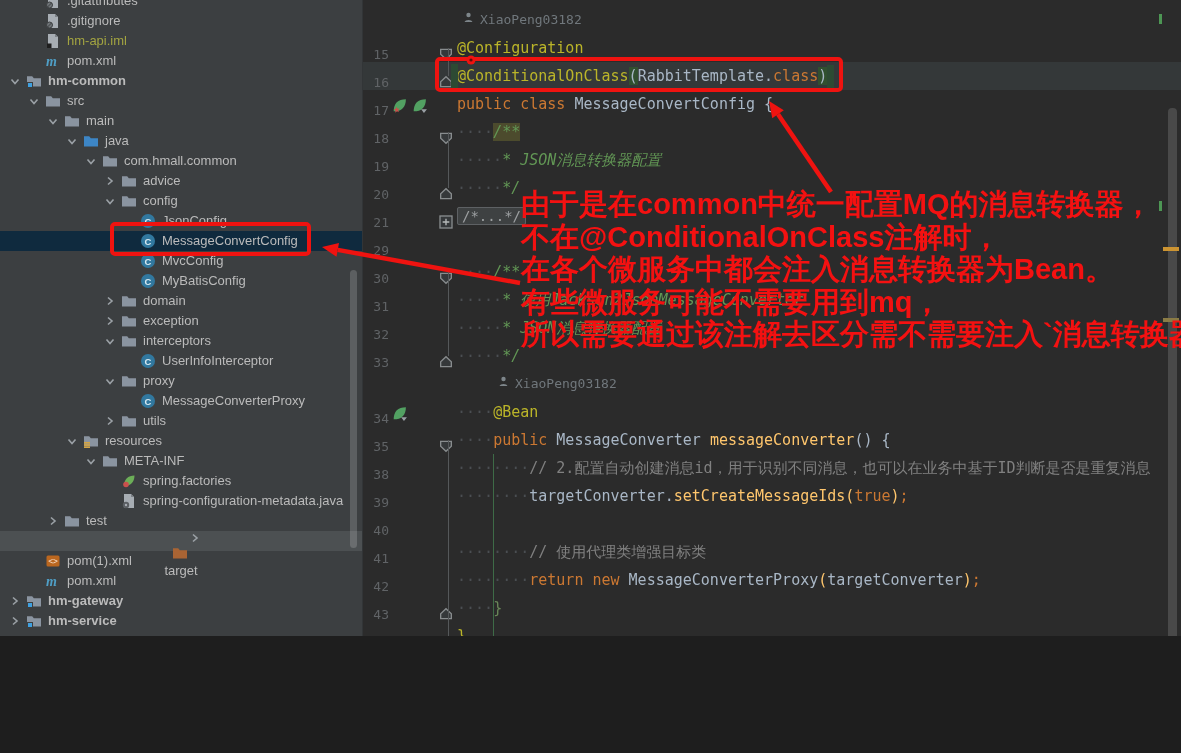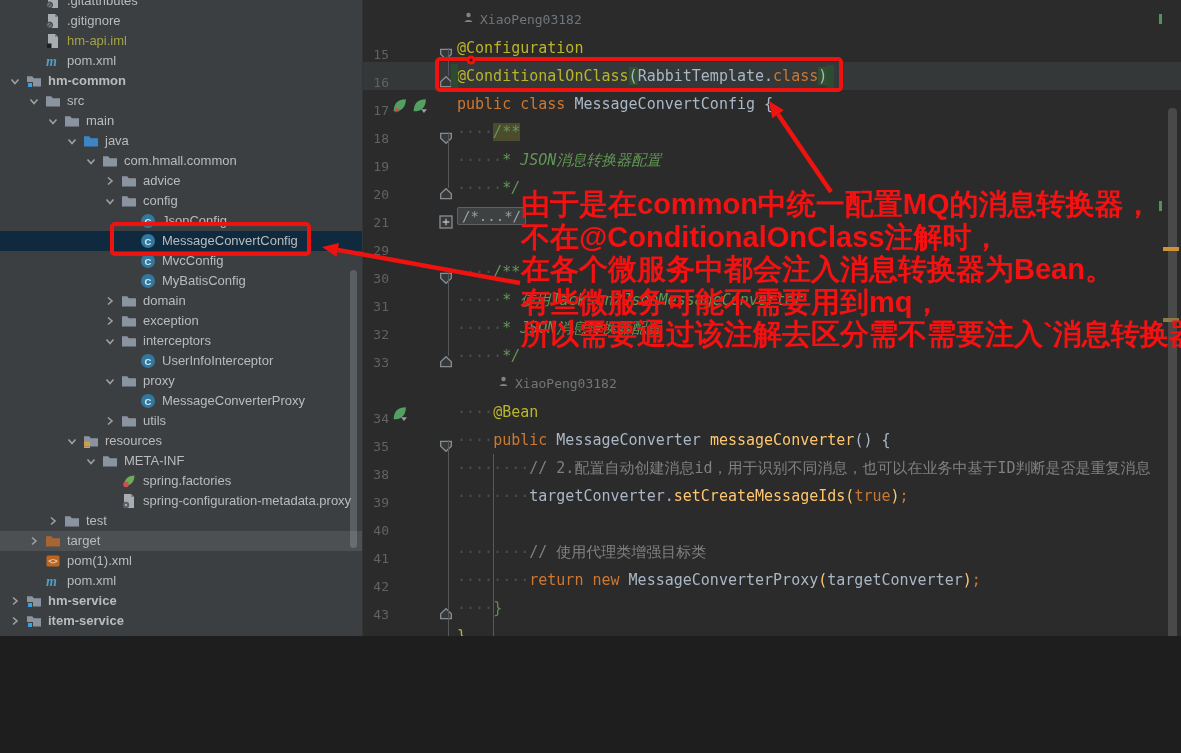--- a/index.html
+++ b/index.html
@@ -5,21 +5,21 @@
   html,body{margin:0;padding:0;background:#1e1e1e;}
   #app{position:relative;width:1181px;height:636px;overflow:hidden;background:#2B2B2B;
        font-family:"Liberation Sans",sans-serif;-webkit-font-smoothing:antialiased;}
   
   #tree-pane{position:absolute;left:0;top:0;width:362px;height:753px;background:#3C3F41;
              border-right:1px solid #323537;overflow:hidden;}
   #tree{position:absolute;left:0;top:-9px;width:100%;}
   .trow{height:20px;display:flex;align-items:center;position:relative;white-space:nowrap;
         color:#BBBBBB;font-size:13px;}
   .trow.sel{background:#0F2A3E;}
-  .trow.hov{background:#4C5052;}
+  .trow.hov{background:#4C5052;flex-direction:column;}
   .trow.bold .tlabel{font-weight:bold;}
   .chev{width:14px;height:14px;flex:0 0 14px;display:inline-flex;align-items:center;justify-content:center;}
   .ticon{width:16px;height:16px;flex:0 0 16px;margin-right:6px;display:inline-flex;align-items:center;justify-content:center;}
   .tlabel{line-height:20px;}
   #tree-scrollbar{position:absolute;left:350px;top:270px;width:7px;height:278px;
                   background:rgba(255,255,255,.17);border-radius:4px;}
   
   #editor-pane{position:absolute;left:363px;top:0;width:818px;height:753px;background:#2B2B2B;overflow:hidden;}
   #code{position:absolute;left:0;top:6px;width:100%;}
   .crow{height:28px;display:flex;align-items:flex-end;position:relative;}
@@ -358,21 +358,21 @@
         </div>
         <div class="trow">
           <span class="ticon" style="margin-left: 121px;">
             <svg viewBox="0 0 16 16" width="16" height="16">
               <path d="M3 1h7l3 3v11H3z" fill="#A7ADB3"></path>
               <path d="M10 1l3 3h-3z" fill="#7D8287"></path>
               <circle cx="5" cy="12" r="3.2" fill="#5A5E62"></circle>
               <circle cx="5" cy="12" r="1.2" fill="#A7ADB3"></circle>
             </svg>
           </span>
-          <span class="tlabel">spring-configuration-metadata.proxy</span>
+          <span class="tlabel">spring-configuration-metadata.java</span>
         </div>
         <div class="trow">
           <span class="chev" style="margin-left: 46px;">
             <svg viewBox="0 0 14 14" width="16" height="16">
               <polyline points="5,3.5 9,7 5,10.5" fill="none" stroke="#9BA1A6" stroke-width="1.6"></polyline>
             </svg>
           </span>
           <span class="ticon" style="margin-left: 4px;">
             <svg viewBox="0 0 16 16" width="16" height="16">
               <path d="M1 3.2h5.2l1.6 2H15v8.2H1z" fill="#8A94A0"></path>
@@ -402,20 +402,34 @@
           </span>
           <span class="tlabel">pom(1).xml</span>
         </div>
         <div class="trow">
           <span class="ticon" style="margin-left: 45px;">
             <svg viewBox="0 0 16 16" width="16" height="16">
               <text x="1" y="13" font-size="14" font-style="italic" font-weight="bold" fill="#4F9FC6" font-family="Liberation Serif,serif">m</text>
             </svg>
           </span>
           <span class="tlabel">pom.xml</span>
+        </div>
+        <div class="trow bold">
+          <span class="chev" style="margin-left: 8px;">
+            <svg viewBox="0 0 14 14" width="16" height="16">
+              <polyline points="5,3.5 9,7 5,10.5" fill="none" stroke="#9BA1A6" stroke-width="1.6"></polyline>
+            </svg>
+          </span>
+          <span class="ticon" style="margin-left: 4px;">
+            <svg viewBox="0 0 16 16" width="16" height="16">
+              <path d="M1 3.2h5.2l1.6 2H15v8.2H1z" fill="#8A94A0"></path>
+              <rect x="1.5" y="9.5" width="5" height="5" fill="#3FA0E0" stroke="#3C3F41"></rect>
+            </svg>
+          </span>
+          <span class="tlabel">hm-gateway</span>
         </div>
         <div class="trow bold">
           <span class="chev" style="margin-left: 8px;">
             <svg viewBox="0 0 14 14" width="16" height="16">
               <polyline points="5,3.5 9,7 5,10.5" fill="none" stroke="#9BA1A6" stroke-width="1.6"></polyline>
             </svg>
           </span>
           <span class="ticon" style="margin-left: 4px;">
             <svg viewBox="0 0 16 16" width="16" height="16">
               <path d="M1 3.2h5.2l1.6 2H15v8.2H1z" fill="#8A94A0"></path>

